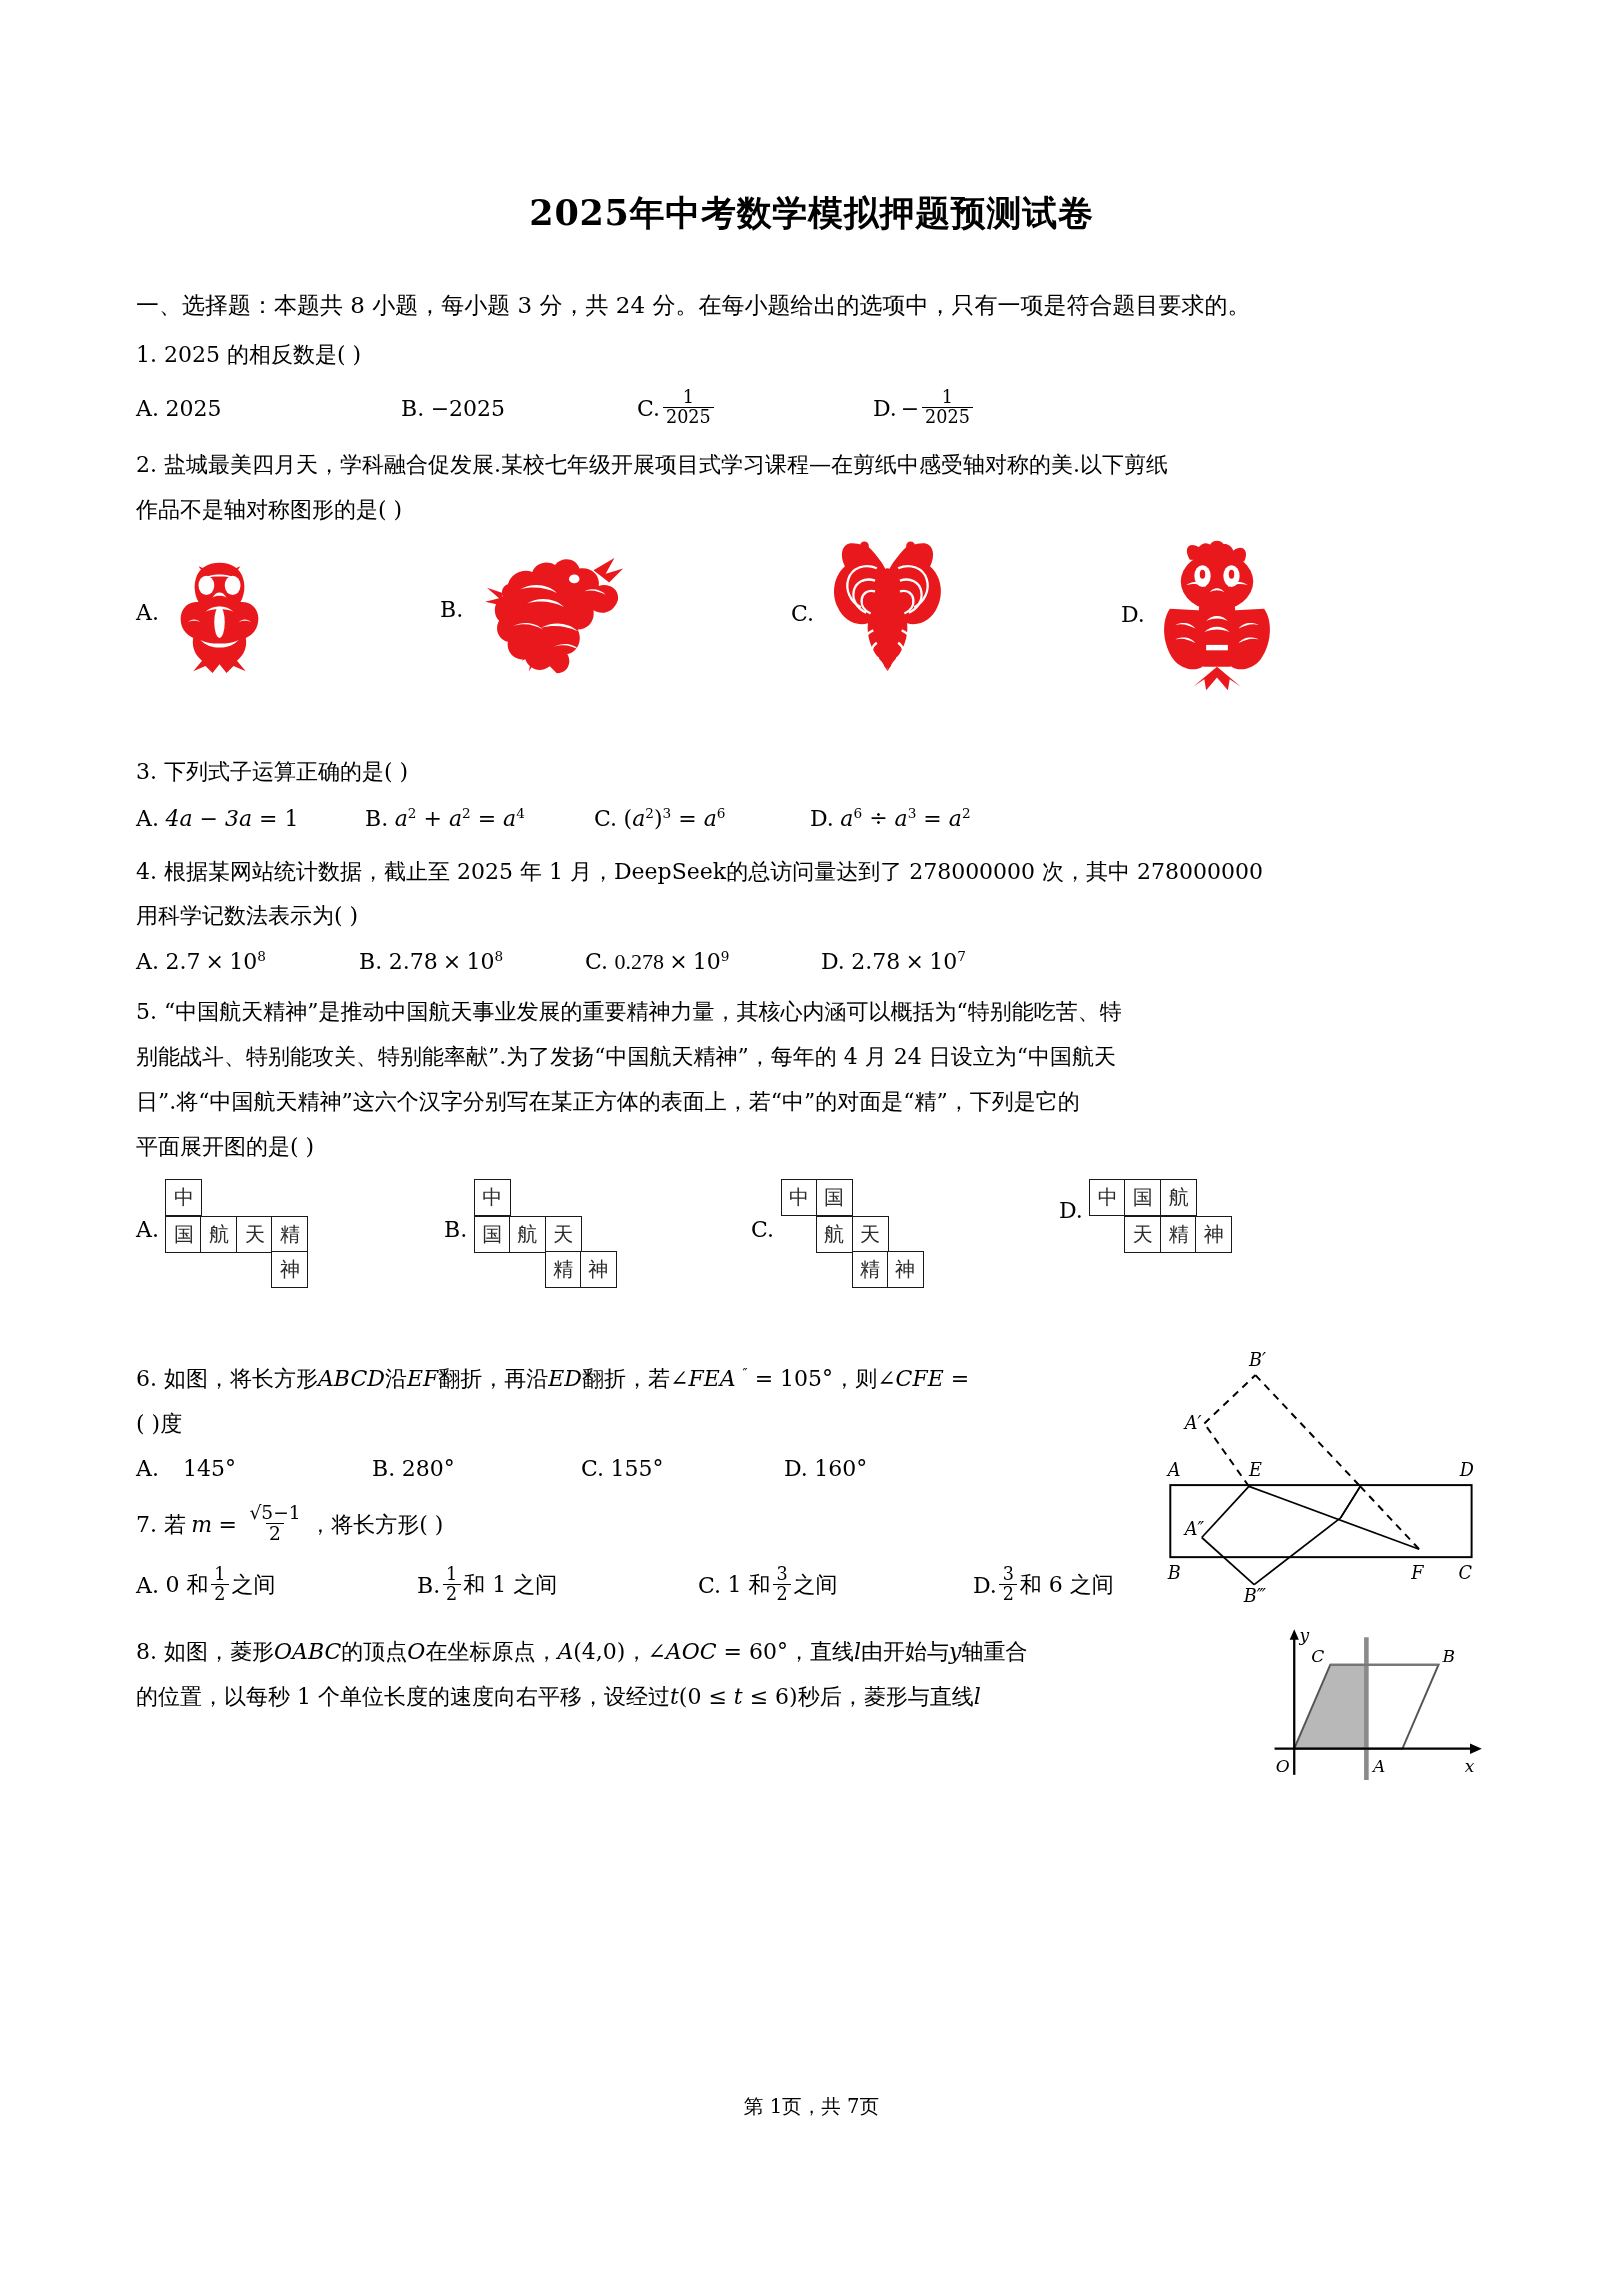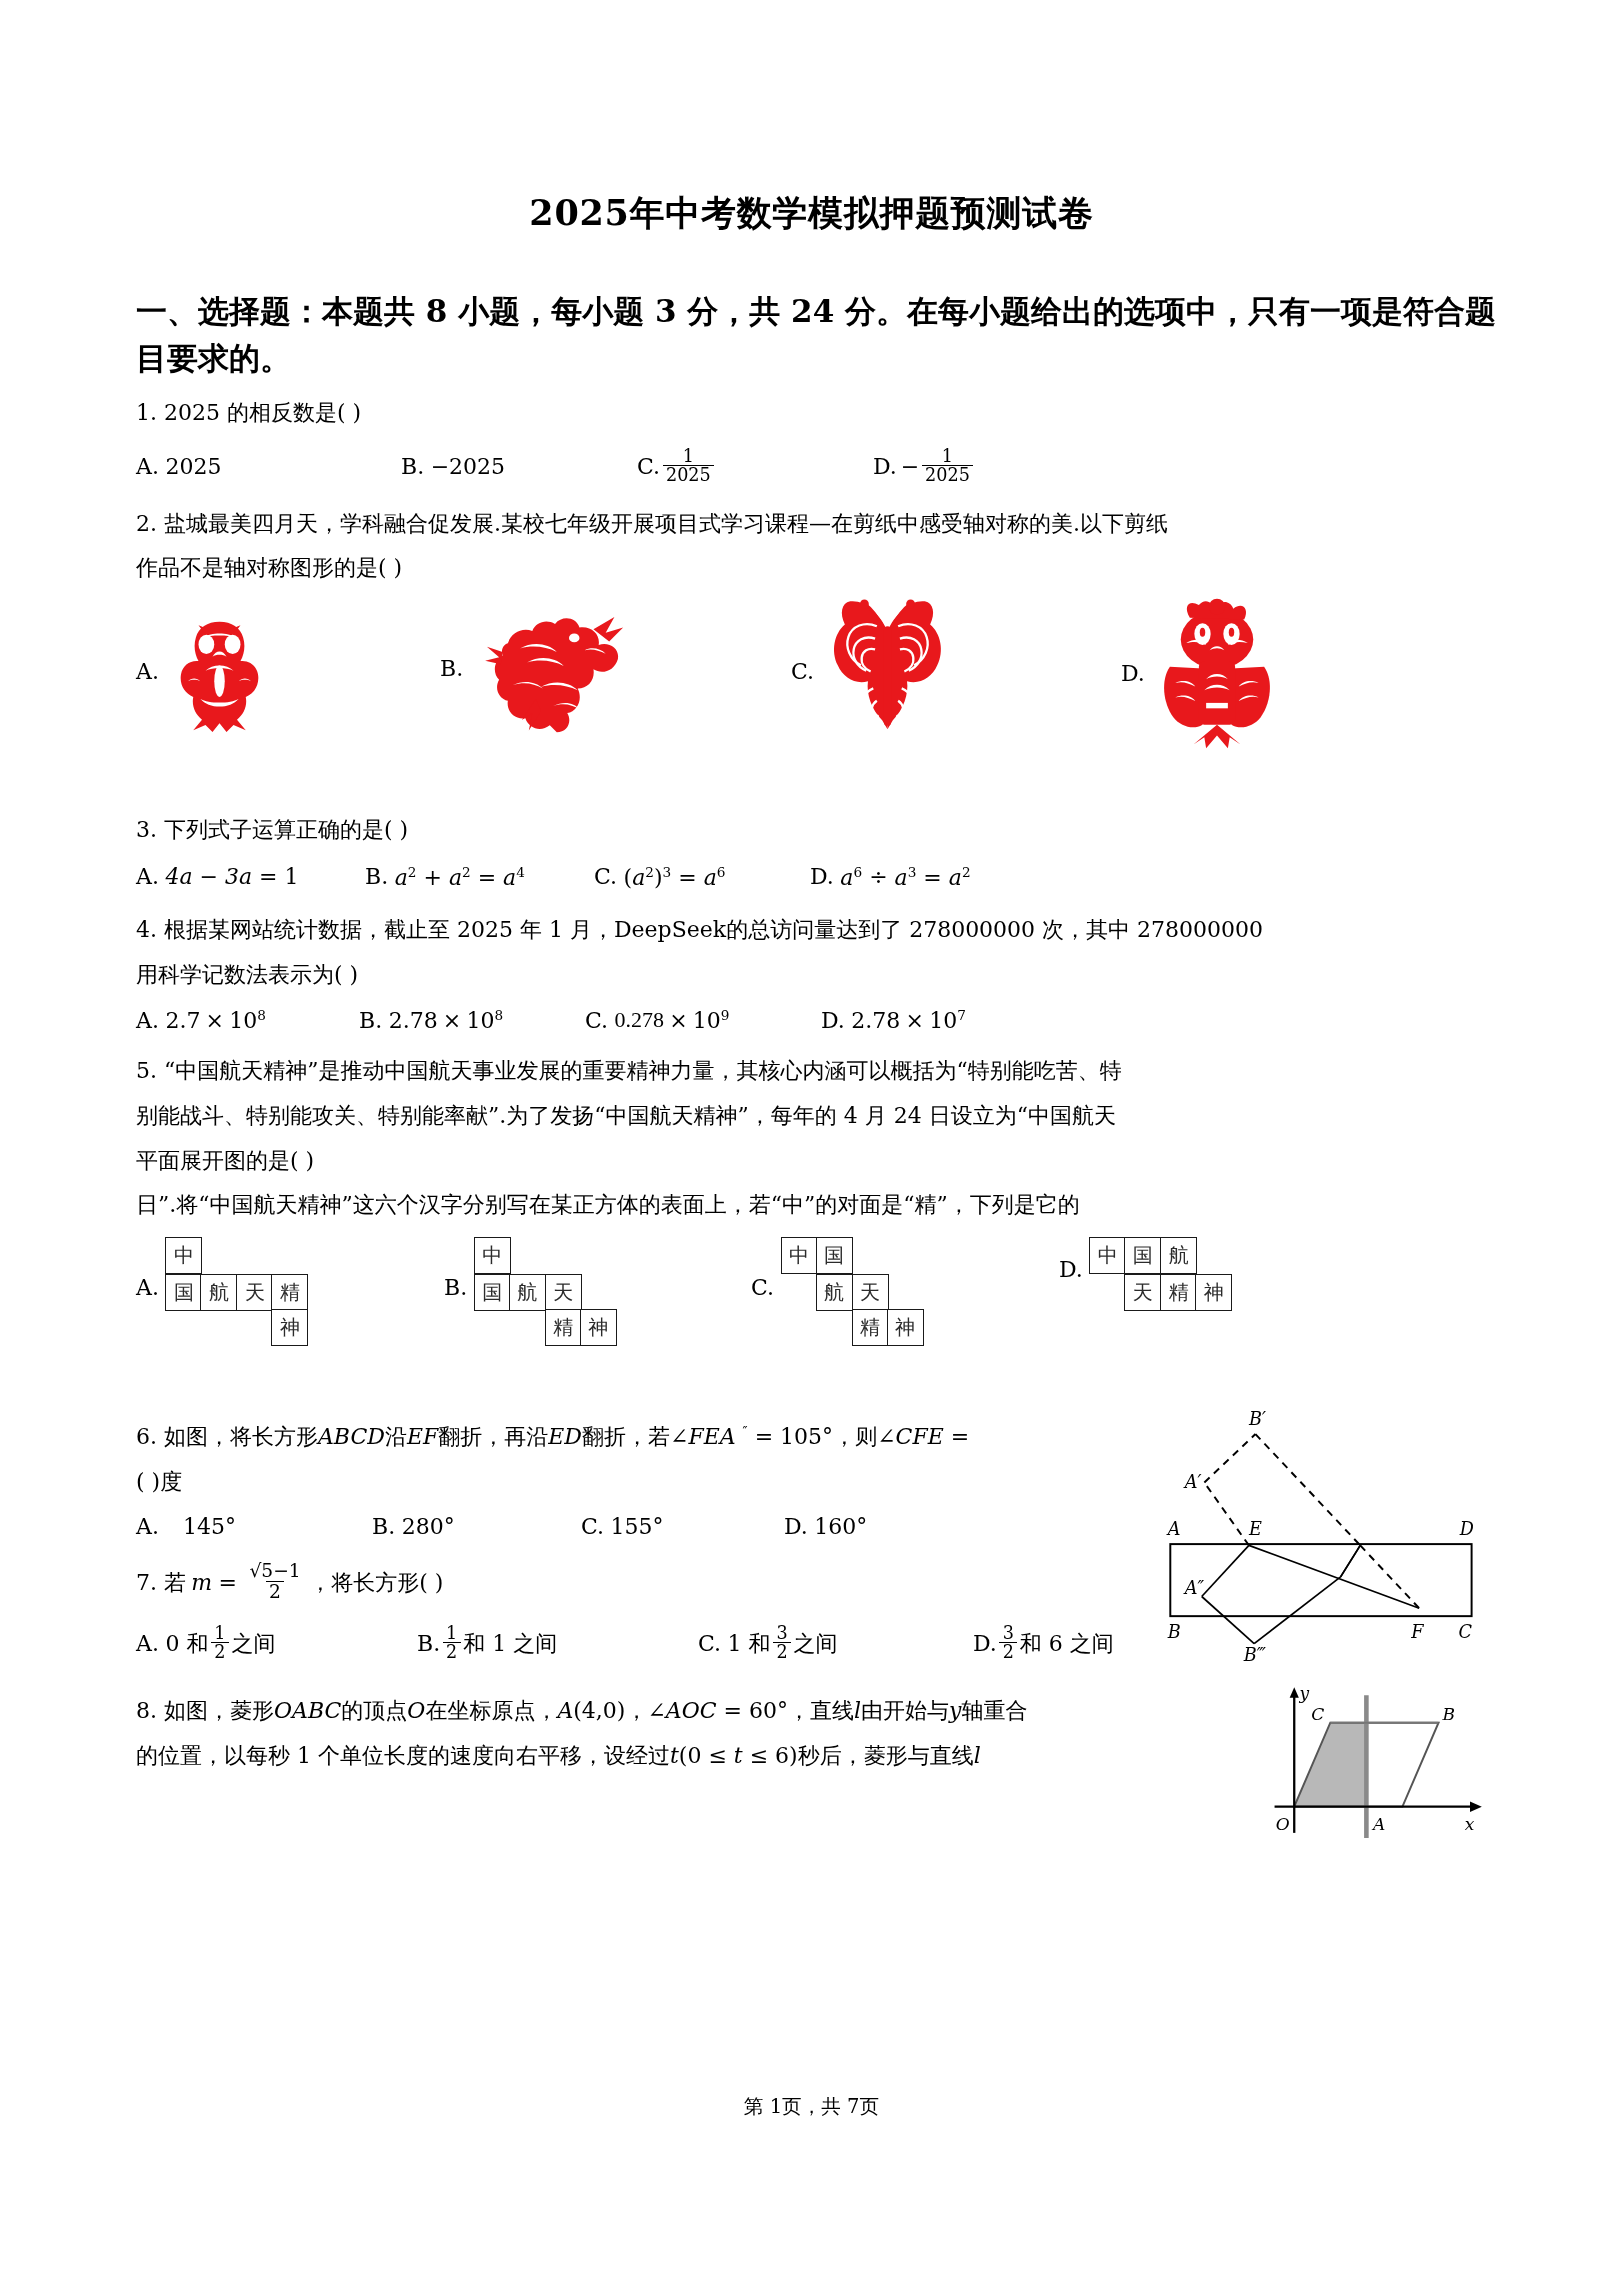--- a/index.html
+++ b/index.html
@@ -12,21 +12,21 @@
 
   .doc-title {
     position:absolute; left:0; top:190px; width:1623px;
     text-align:center; font-size:35px; font-weight:bold;
     font-family:"DejaVu Serif","Liberation Serif",serif;
     letter-spacing:0.7px;
   }
 
   .content { position:absolute; left:136px; top:288px; width:1368px; }
 
-  .section-head { font-size:31px; font-weight:bold; line-height:1.5; margin-bottom:14.4px; }
+  .section-head { font-size:23px; font-weight:normal; line-height:1.5; margin-bottom:14.4px; }
 
   .qline { font-size:22px; line-height:1.62; margin:0 0 3.9px 0; }
   .qblock { margin-bottom:9.2px; }
 
   .opts { display:flex; font-size:22px; margin:9.2px 0 6.5px 0; }
   .opt { display:flex; align-items:center; }
 
   
   .frac { display:inline-flex; flex-direction:column; align-items:center;
           vertical-align:middle; margin:0 2.6px; line-height:1.05;
@@ -280,22 +280,22 @@
           <span style="margin-left:6.5px;">2.78</span>
           <span style="margin-left:5.2px;">×</span>
           <span style="margin-left:5.2px;">10<sup>7</sup></span>
         </div>
       </div>
     </div>
 
     <div class="qblock" style="margin-top:19.6px;">
       <div class="qline">5. “中国航天精神”是推动中国航天事业发展的重要精神力量，其核心内涵可以概括为“特别能吃苦、特</div>
       <div class="qline" style="margin-top:9.2px;">别能战斗、特别能攻关、特别能率献”.为了发扬“中国航天精神”，每年的 4 月 24 日设立为“中国航天</div>
+      <div class="qline" style="margin-top:9.2px;">日”.将“中国航天精神”这六个汉字分别写在某正方体的表面上，若“中”的对面是“精”，下列是它的</div>
       <div class="qline" style="margin-top:9.2px;">平面展开图的是(    )</div>
-      <div class="qline" style="margin-top:9.2px;">日”.将“中国航天精神”这六个汉字分别写在某正方体的表面上，若“中”的对面是“精”，下列是它的</div>
 
       <div class="nets-row" style="margin-top:14.4px;">
 
         <div class="net-item" style="left:0px; top:0px;">
           <span class="net-label">A.</span>
           <div class="net-grid" style="width:151px;height:113px;">
             <div class="cell" style="left:0px;  top:0px;">中</div>
             <div class="cell" style="left:0px;  top:37px;">国</div>
             <div class="cell" style="left:35px; top:37px;">航</div>
             <div class="cell" style="left:71px;top:37px;">天</div>

